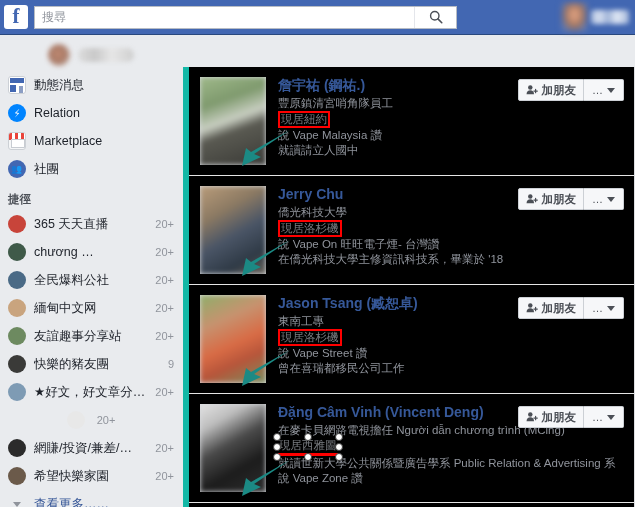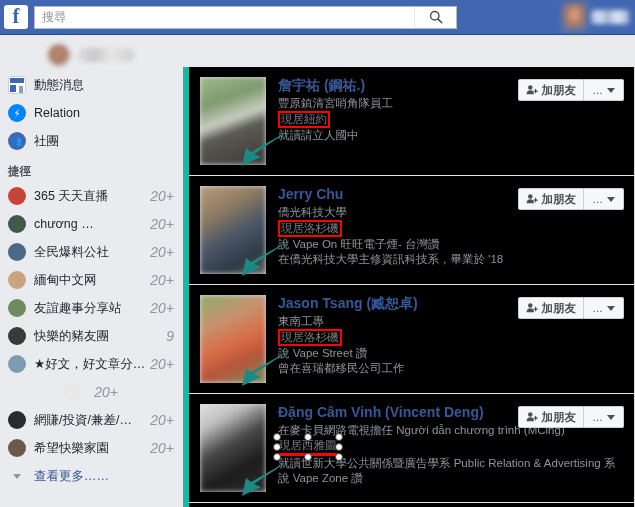--- a/index.html
+++ b/index.html
@@ -78,21 +78,21 @@
   .side-ico {
     width: 18px; height: 18px; flex: 0 0 18px;
     margin-right: 8px; border-radius: 3px;
     position: relative; overflow: hidden;
   }
   .side-label {
     font-size: 12.5px; color: #1d2129; white-space: nowrap;
     overflow: hidden; text-overflow: ellipsis; flex: 1 1 auto;
   }
   .side-badge {
-    font-size: 14px; color: #90949c; flex: 0 0 auto; margin-left: 4px; font-style: italic;
+    font-size: 11px; color: #90949c; flex: 0 0 auto; margin-left: 4px;
   }
   #profile-row { height: 32px; align-items: center; }
   .blur-avatar-side {
     width: 22px; height: 22px; border-radius: 50%;
     background: radial-gradient(circle at 45% 45%, #c08a73 0%, #a97a66 45%, #d8d8d8 100%);
     filter: blur(2.6px); margin-right: 8px; flex: 0 0 22px;
   }
   .blur-name-side {
     width: 56px; height: 14px; border-radius: 7px;
     background: linear-gradient(90deg,#dcdcdc 0%,#c9c9c9 30%,#e6e6e6 60%,#cfcfcf 100%);
@@ -265,20 +265,24 @@
 
   <div class="side-row">
     <div class="side-ico ico-newsfeed"></div>
     <div class="side-label">動態消息</div>
   </div>
   <div class="side-row">
     <div class="side-ico ico-messenger"></div>
     <div class="side-label">Relation</div>
   </div>
   <div class="side-row">
+    <div class="side-ico ico-market"></div>
+    <div class="side-label">Marketplace</div>
+  </div>
+  <div class="side-row">
     <div class="side-ico ico-groups"></div>
     <div class="side-label">社團</div>
   </div>
 
   <div class="section-head">捷徑</div>
 
   <div id="shortcut-list">
       <div class="side-row">
         <div class="grp-ico" style="background:#c8443a"></div>
         <div class="side-label">365 天天直播</div>
@@ -340,20 +344,21 @@
 
 <div id="main">
     <div class="result">
       <div class="res-photo">
         <div class="ph" style="background:linear-gradient(160deg,#9fb98a 0%,#7f9a6e 28%,#c9cfc2 48%,#5a5a52 60%,#3a3a36 100%)"></div>
       </div>
       <div class="res-body">
         <div class="res-name">詹宇祐 (鋼祐.)</div>
         <div class="res-line">豐原鎮清宮哨角隊員工</div>
         <div class="res-line"><span class="hl-box">現居紐約</span></div>
+        <div class="res-line">說 Vape Malaysia 讚</div>
         <div class="res-line">就讀請立人國中</div>
         <div class="res-actions">
           <div class="btn-add">
             <svg width="12" height="12" viewBox="0 0 14 14">
               <circle cx="5" cy="4" r="2.6" fill="#4b4f56"></circle>
               <path d="M0.6 12 C0.6 8.6 2.6 7.2 5 7.2 C7.4 7.2 9.4 8.6 9.4 12 Z" fill="#4b4f56"></path>
               <path d="M11.2 6.2 v4 M9.2 8.2 h4" stroke="#4b4f56" stroke-width="1.4" stroke-linecap="round"></path>
             </svg>
             <span>加朋友</span>
           </div>

